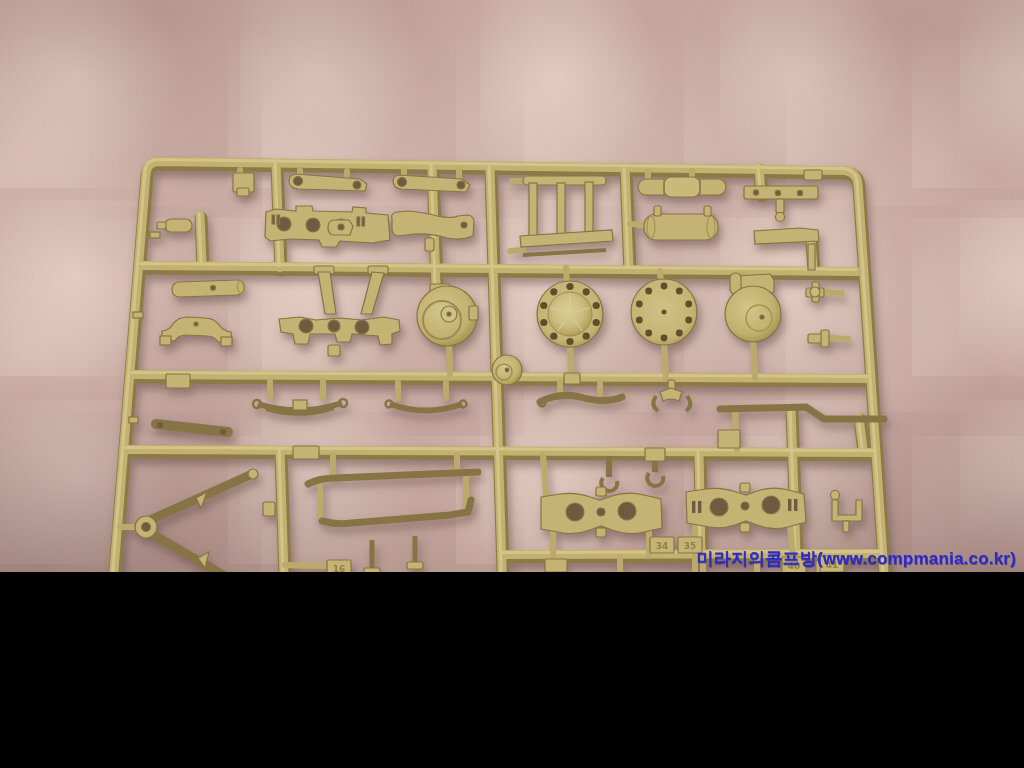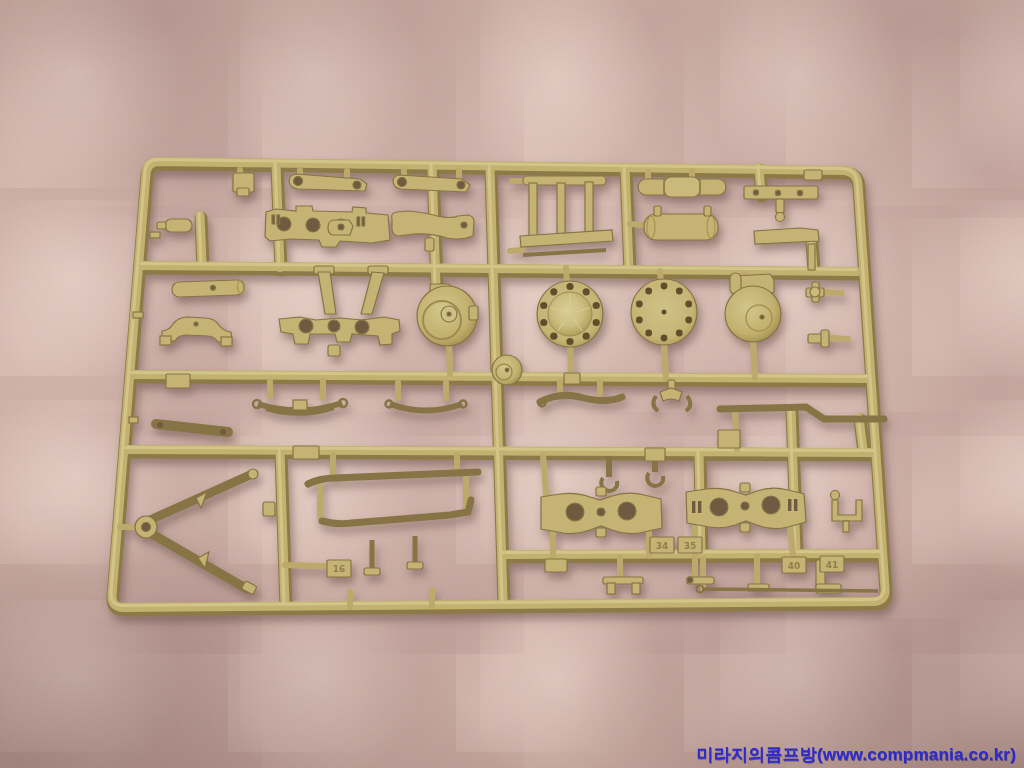--- a/index.html
+++ b/index.html
@@ -1,16 +1,16 @@
 <!DOCTYPE html>
 <html><head>
 <meta charset="utf-8">
 <style>
   html,body{margin:0;padding:0;background:#000;}
-  .scene{position:relative;width:1024px;height:768px;overflow:hidden;
+  .scene{position:relative;width:1024px;height:572px;overflow:hidden;
          font-family:"Liberation Sans",sans-serif;}
   
   .blanket{position:absolute;inset:0;background-color:#c9aaa1;
     background-image:
       radial-gradient(circle at 32% 38%, rgba(244,223,213,0.50) 0%, rgba(244,223,213,0) 52%),
       radial-gradient(circle at 78% 80%, rgba(168,131,127,0.38) 0%, rgba(168,131,127,0) 48%),
       radial-gradient(circle at 12% 86%, rgba(238,214,204,0.34) 0%, rgba(238,214,204,0) 50%),
       radial-gradient(circle at 60% 12%, rgba(176,140,136,0.30) 0%, rgba(176,140,136,0) 46%);
     background-size:240px 200px,262px 218px,228px 188px,250px 206px;}
   .blanket::before{content:"";position:absolute;inset:0;background-image:

